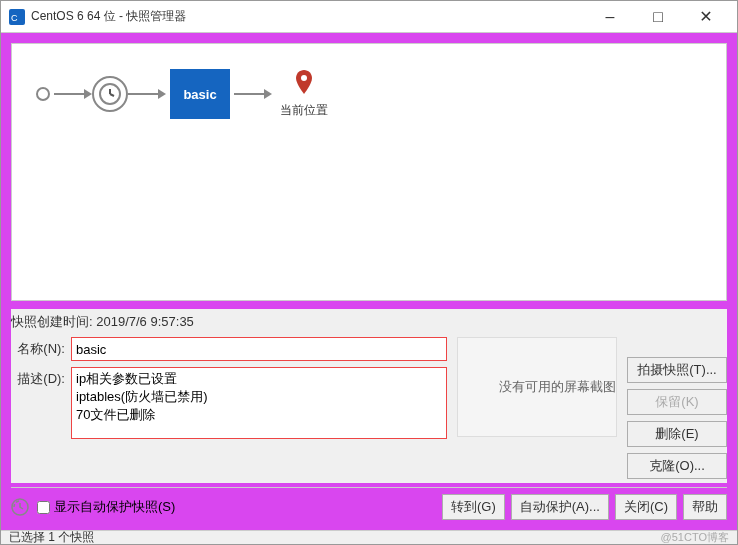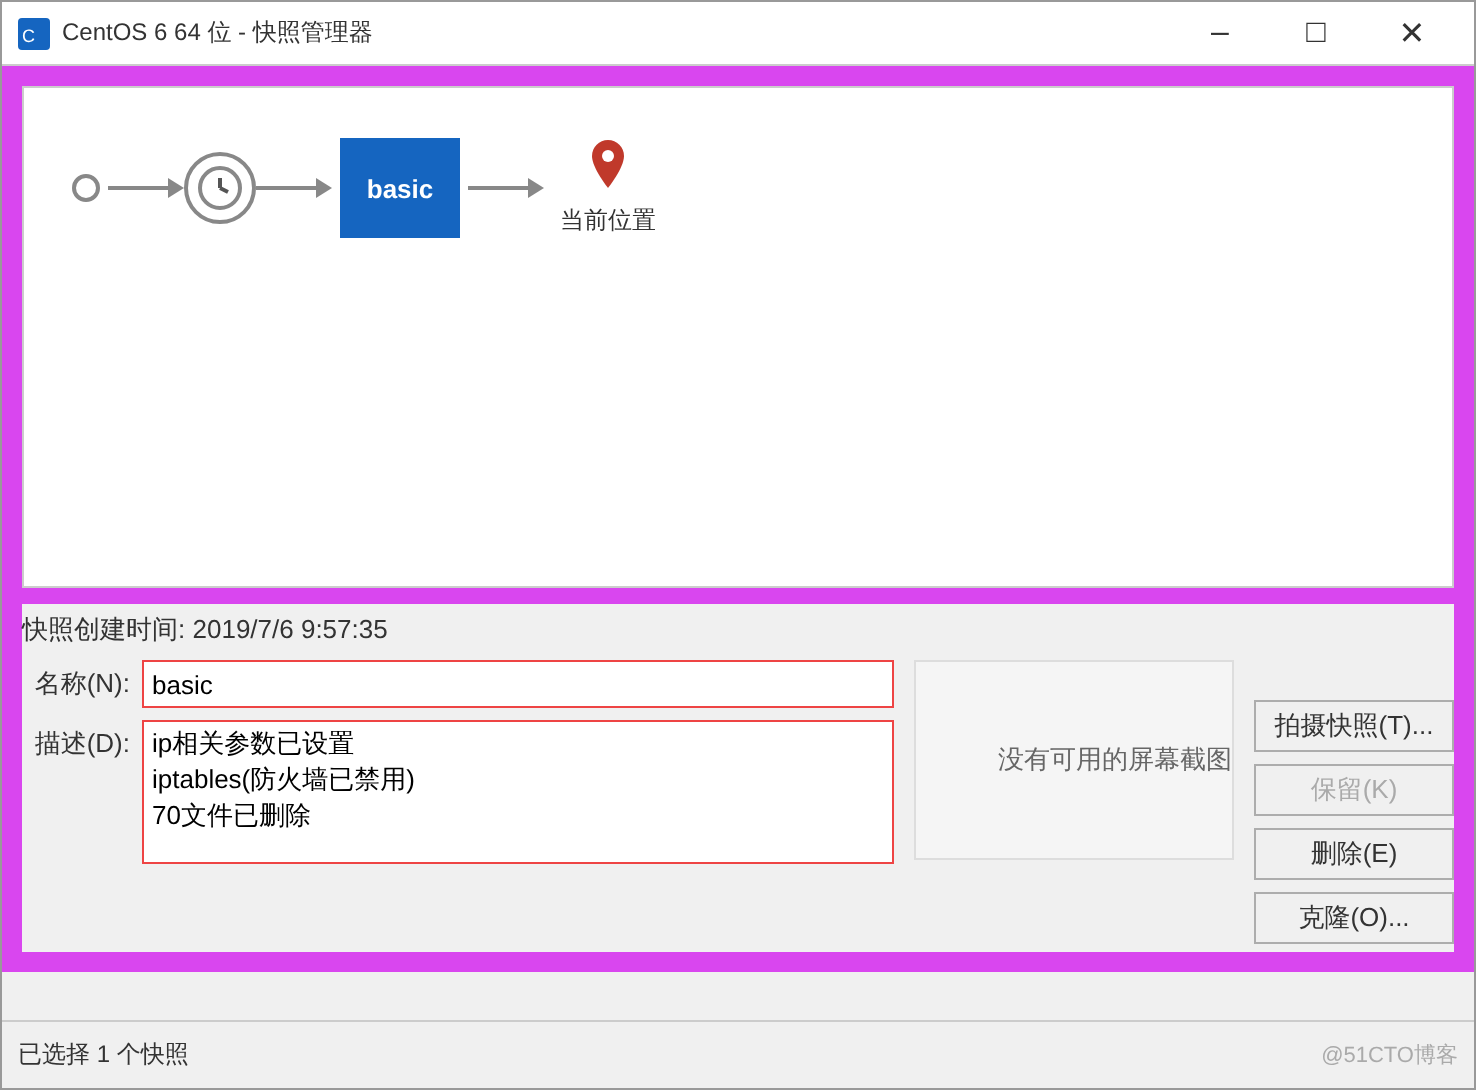--- a/index.html
+++ b/index.html
@@ -275,30 +275,29 @@
       font-size: 13px;
       cursor: pointer;
     }
 
     .bottom-right {
       display: flex;
       gap: 6px;
     }
 
     .status-bar {
-      height: 34px;
+      height: 14px;
       background: #f0f0f0;
       border-top: 1px solid #ccc;
       display: flex;
       align-items: center;
       justify-content: space-between;
       padding: 0 8px;
       font-size: 12px;
       color: #333;
-      margin-top: 24px;
     }
 
     .watermark {
       color: #aaa;
       font-size: 11px;
     }
 
     
     .clock-svg {
       width: 24px;
@@ -395,19 +394,38 @@
 
         <div class="form-right">
           <button class="btn">拍摄快照(T)...</button>
           <button class="btn" disabled="">保留(K)</button>
           <button class="btn">删除(E)</button>
           <button class="btn">克隆(O)...</button>
         </div>
       </div>
     </div>
 
+    <div class="bottom-bar">
+      <div class="bottom-left">
+        <svg width="18" height="18" viewBox="0 0 18 18">
+          <circle cx="9" cy="9" r="8" stroke="#888" stroke-width="1.5" fill="none"></circle>
+          <polyline points="9,5 9,9 12,11" stroke="#888" stroke-width="1.5" fill="none"></polyline>
+          <path d="M3 9 A6 6 0 0 1 9 3" stroke="#888" stroke-width="1.5" fill="none" stroke-dasharray="3,2"></path>
+        </svg>
+        <label class="checkbox-label">
+          <input type="checkbox" style="">
+          <span>显示自动保护快照(S)</span>
+        </label>
+      </div>
+      <div class="bottom-right">
+        <button class="btn">转到(G)</button>
+        <button class="btn">自动保护(A)...</button>
+        <button class="btn">关闭(C)</button>
+        <button class="btn">帮助</button>
+      </div>
+    </div>
   </div>
 
   <div class="status-bar">
     <span>已选择 1 个快照</span>
     <span class="watermark">@51CTO博客</span>
   </div>
 </div>
 
 </body></html>

